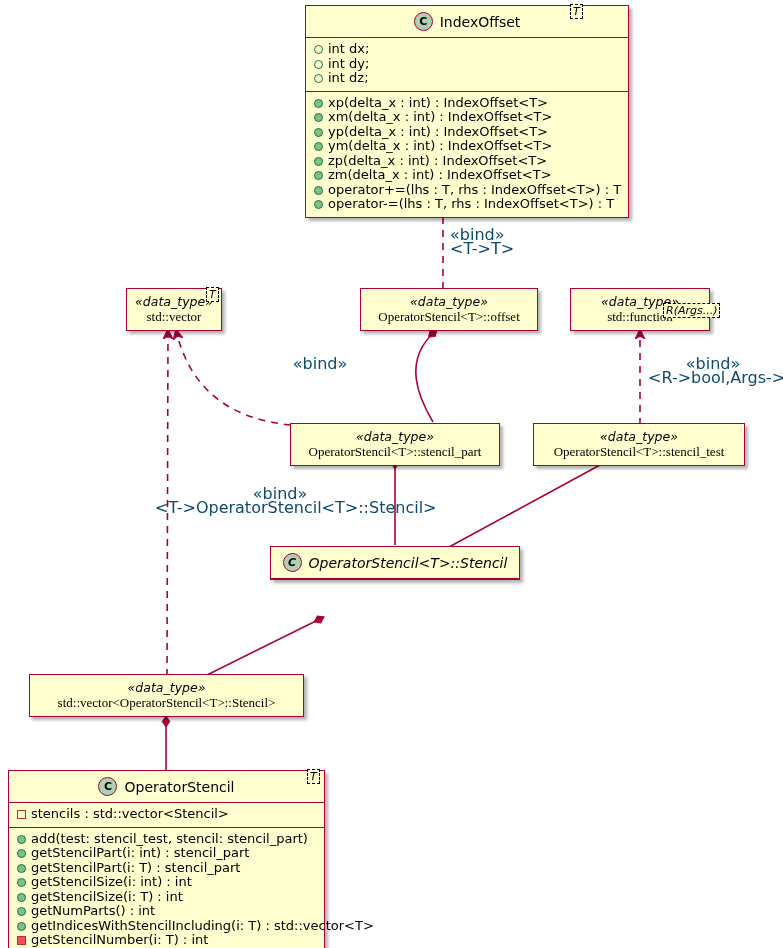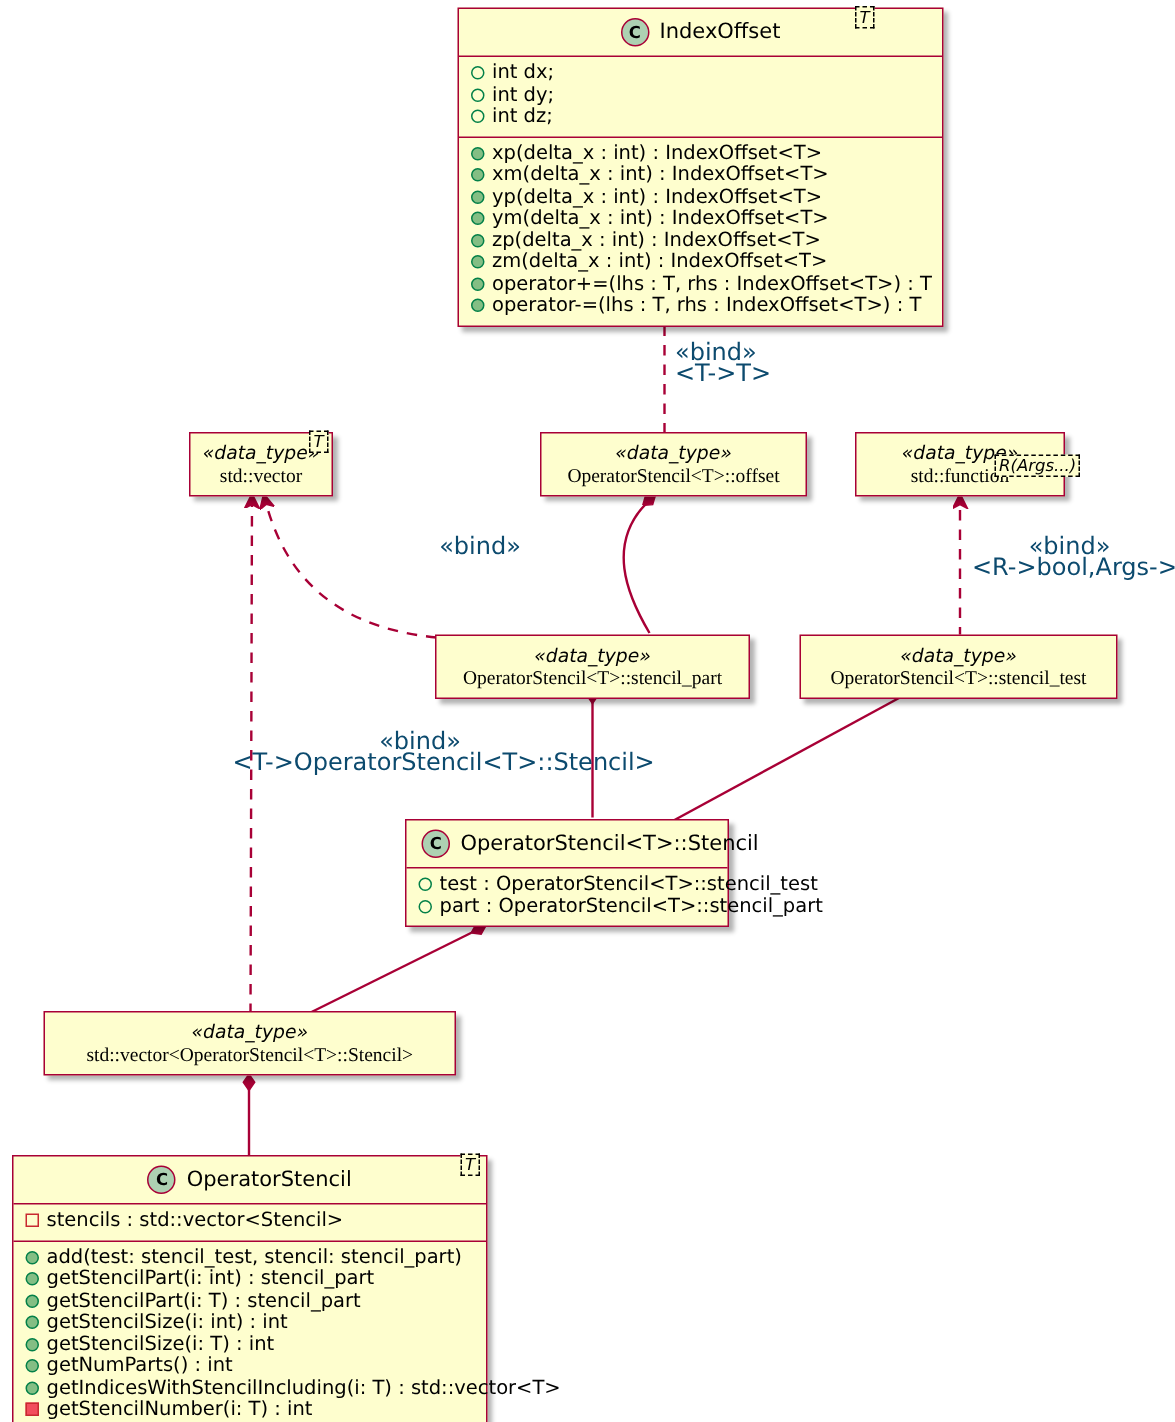--- a/index.html
+++ b/index.html
@@ -242,29 +242,25 @@
     </div>
   </div>
 
   <div class="node" style="left:533px; top:423px; width:212px;">
     <div class="node-head">
       <span class="stereo">«data_type»</span>
       <span class="dtname">OperatorStencil&lt;T&gt;::stencil_test</span>
     </div>
   </div>
 
-  <div class="node" style="left:270px; top:546px; width:216px;">
+  <div class="node" style="left:270px; top:546px; width:250px;font-style:italic;">
     <div class="node-head class-head">
       <span class="circle-c">C</span><span class="cname">OperatorStencil&lt;T&gt;::Stencil</span>
     </div>
     <div class="sep"></div>
-    <div class="members">
-      <div class="member"><span class="mk pub-field"></span><span>test : OperatorStencil&lt;T&gt;::stencil_test</span></div>
-      <div class="member"><span class="mk pub-field"></span><span>part : OperatorStencil&lt;T&gt;::stencil_part</span></div>
-    </div>
   </div>
 
   <div class="node" style="left:29px; top:674px; width:275px;">
     <div class="node-head">
       <span class="stereo">«data_type»</span>
       <span class="dtname">std::vector&lt;OperatorStencil&lt;T&gt;::Stencil&gt;</span>
     </div>
   </div>
 
   <div class="node" style="left:8px; top:770px; width:317px;">

